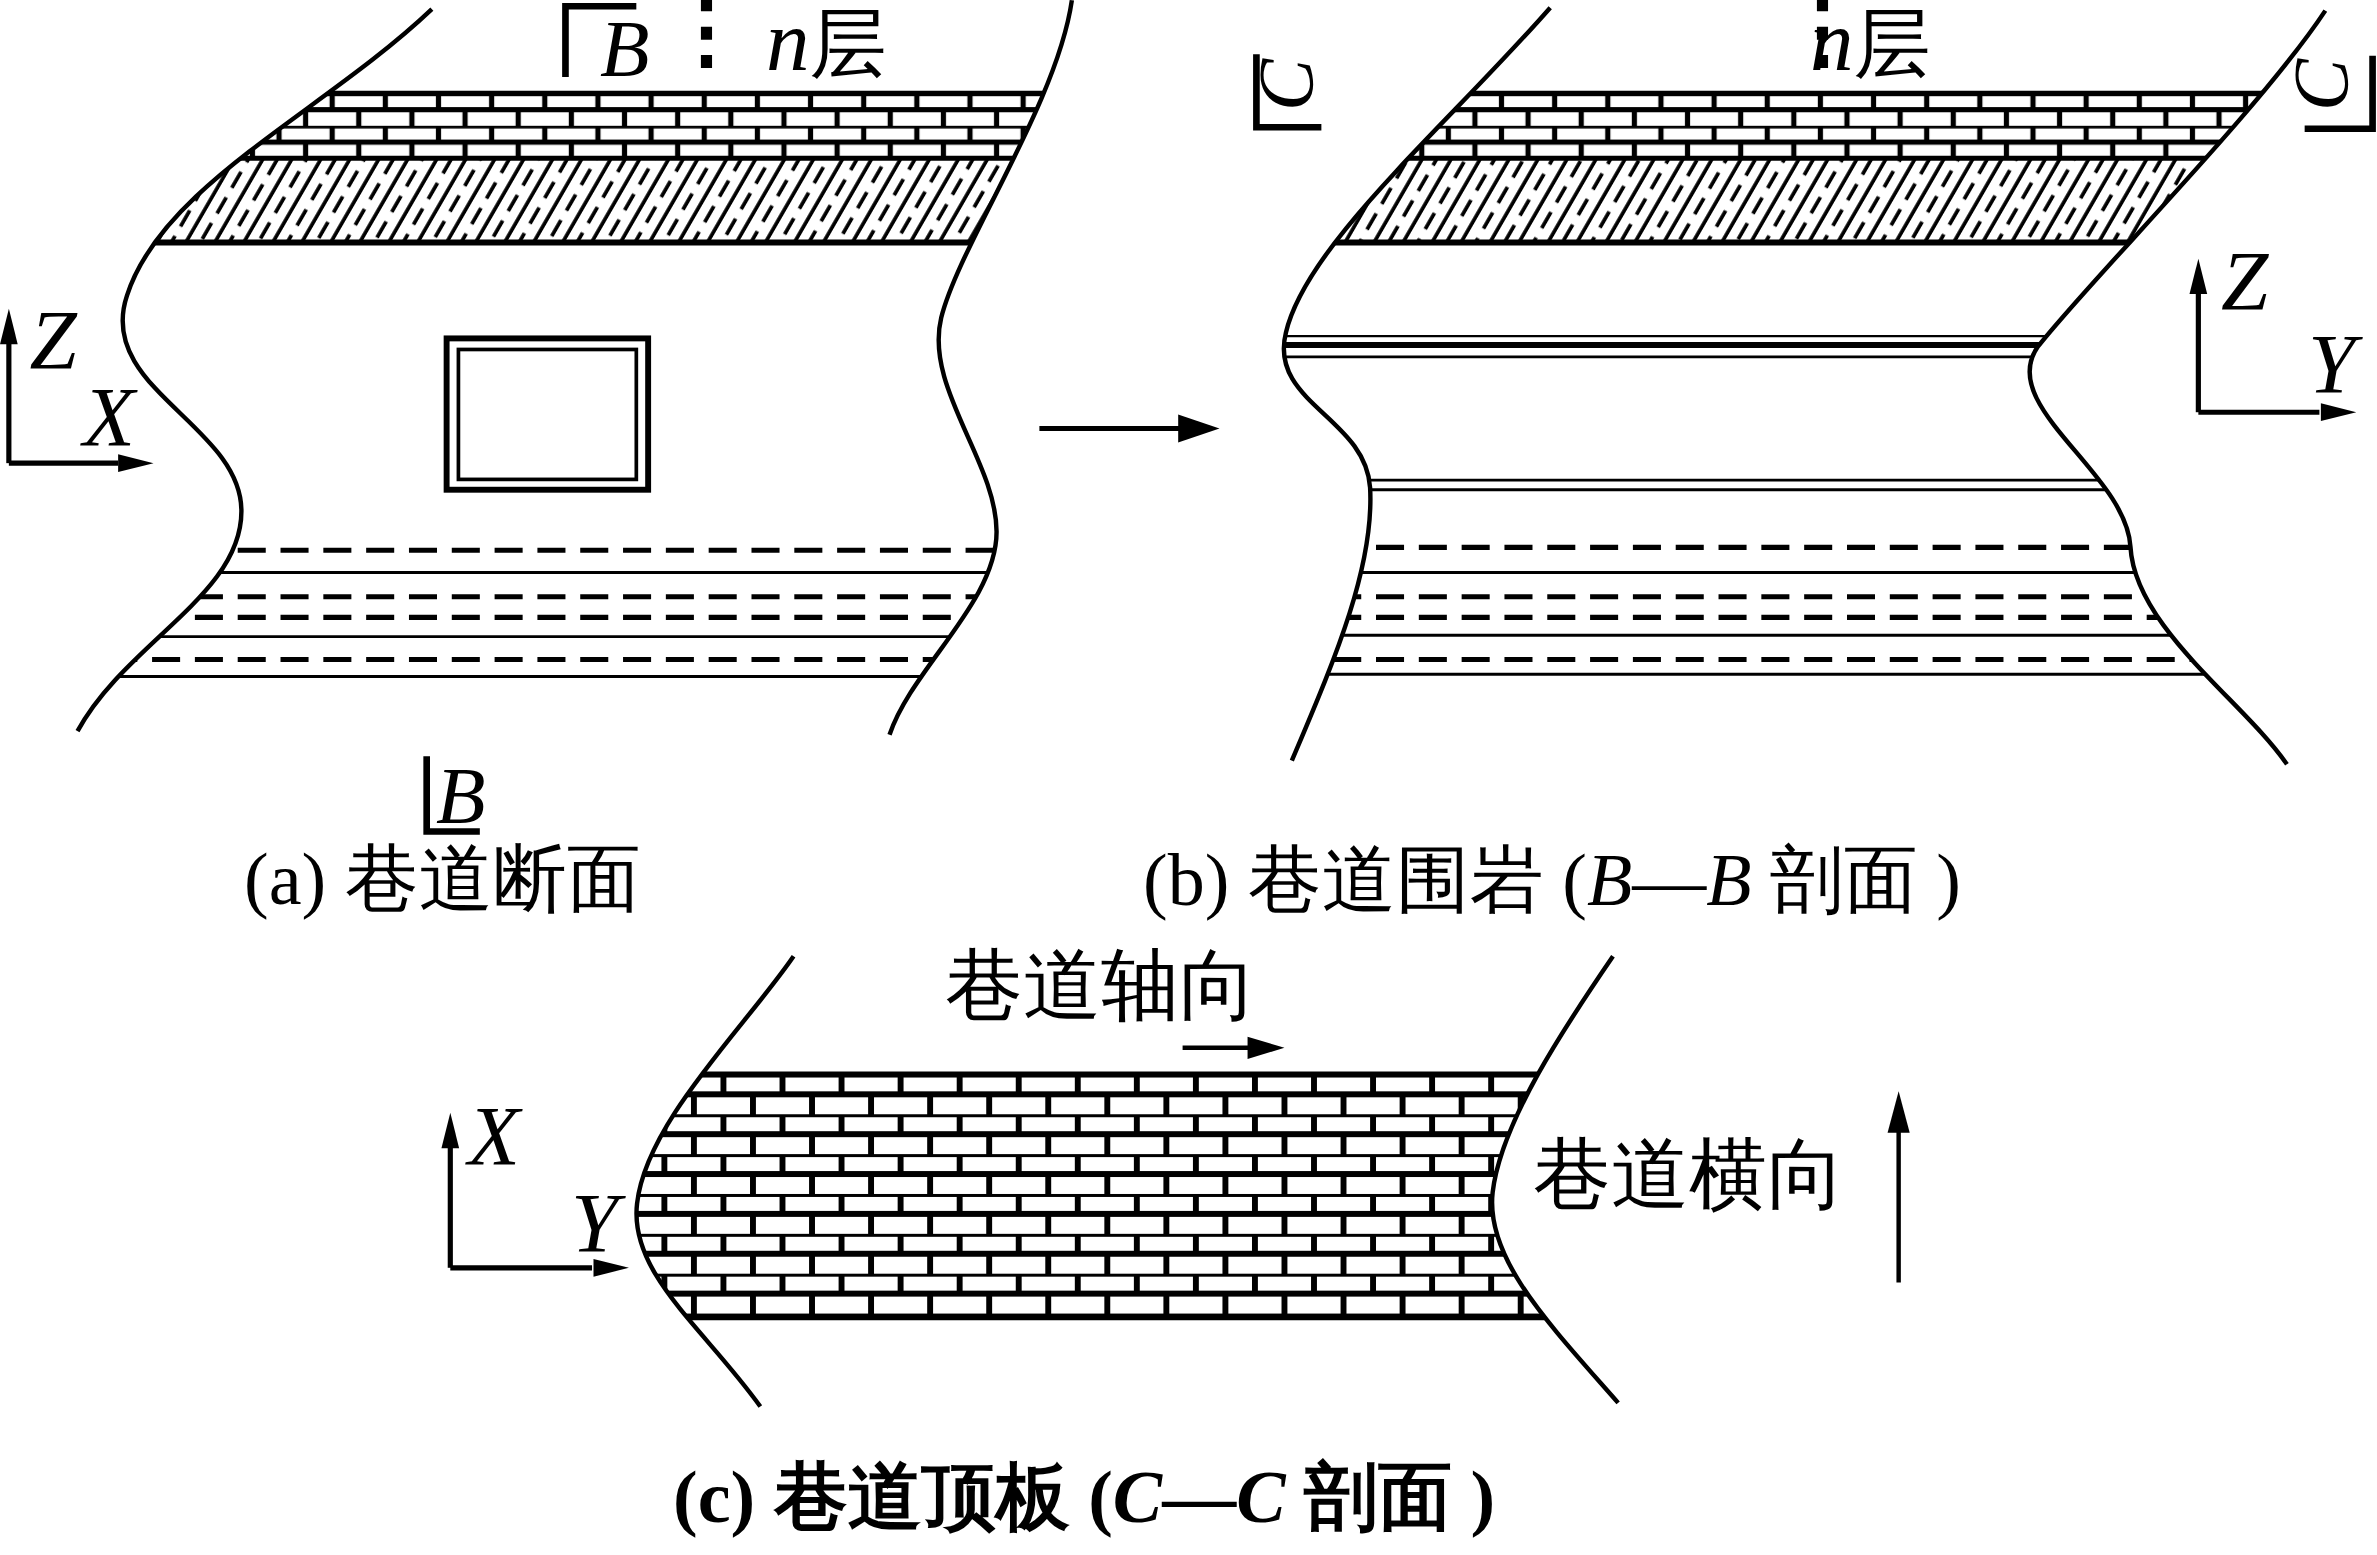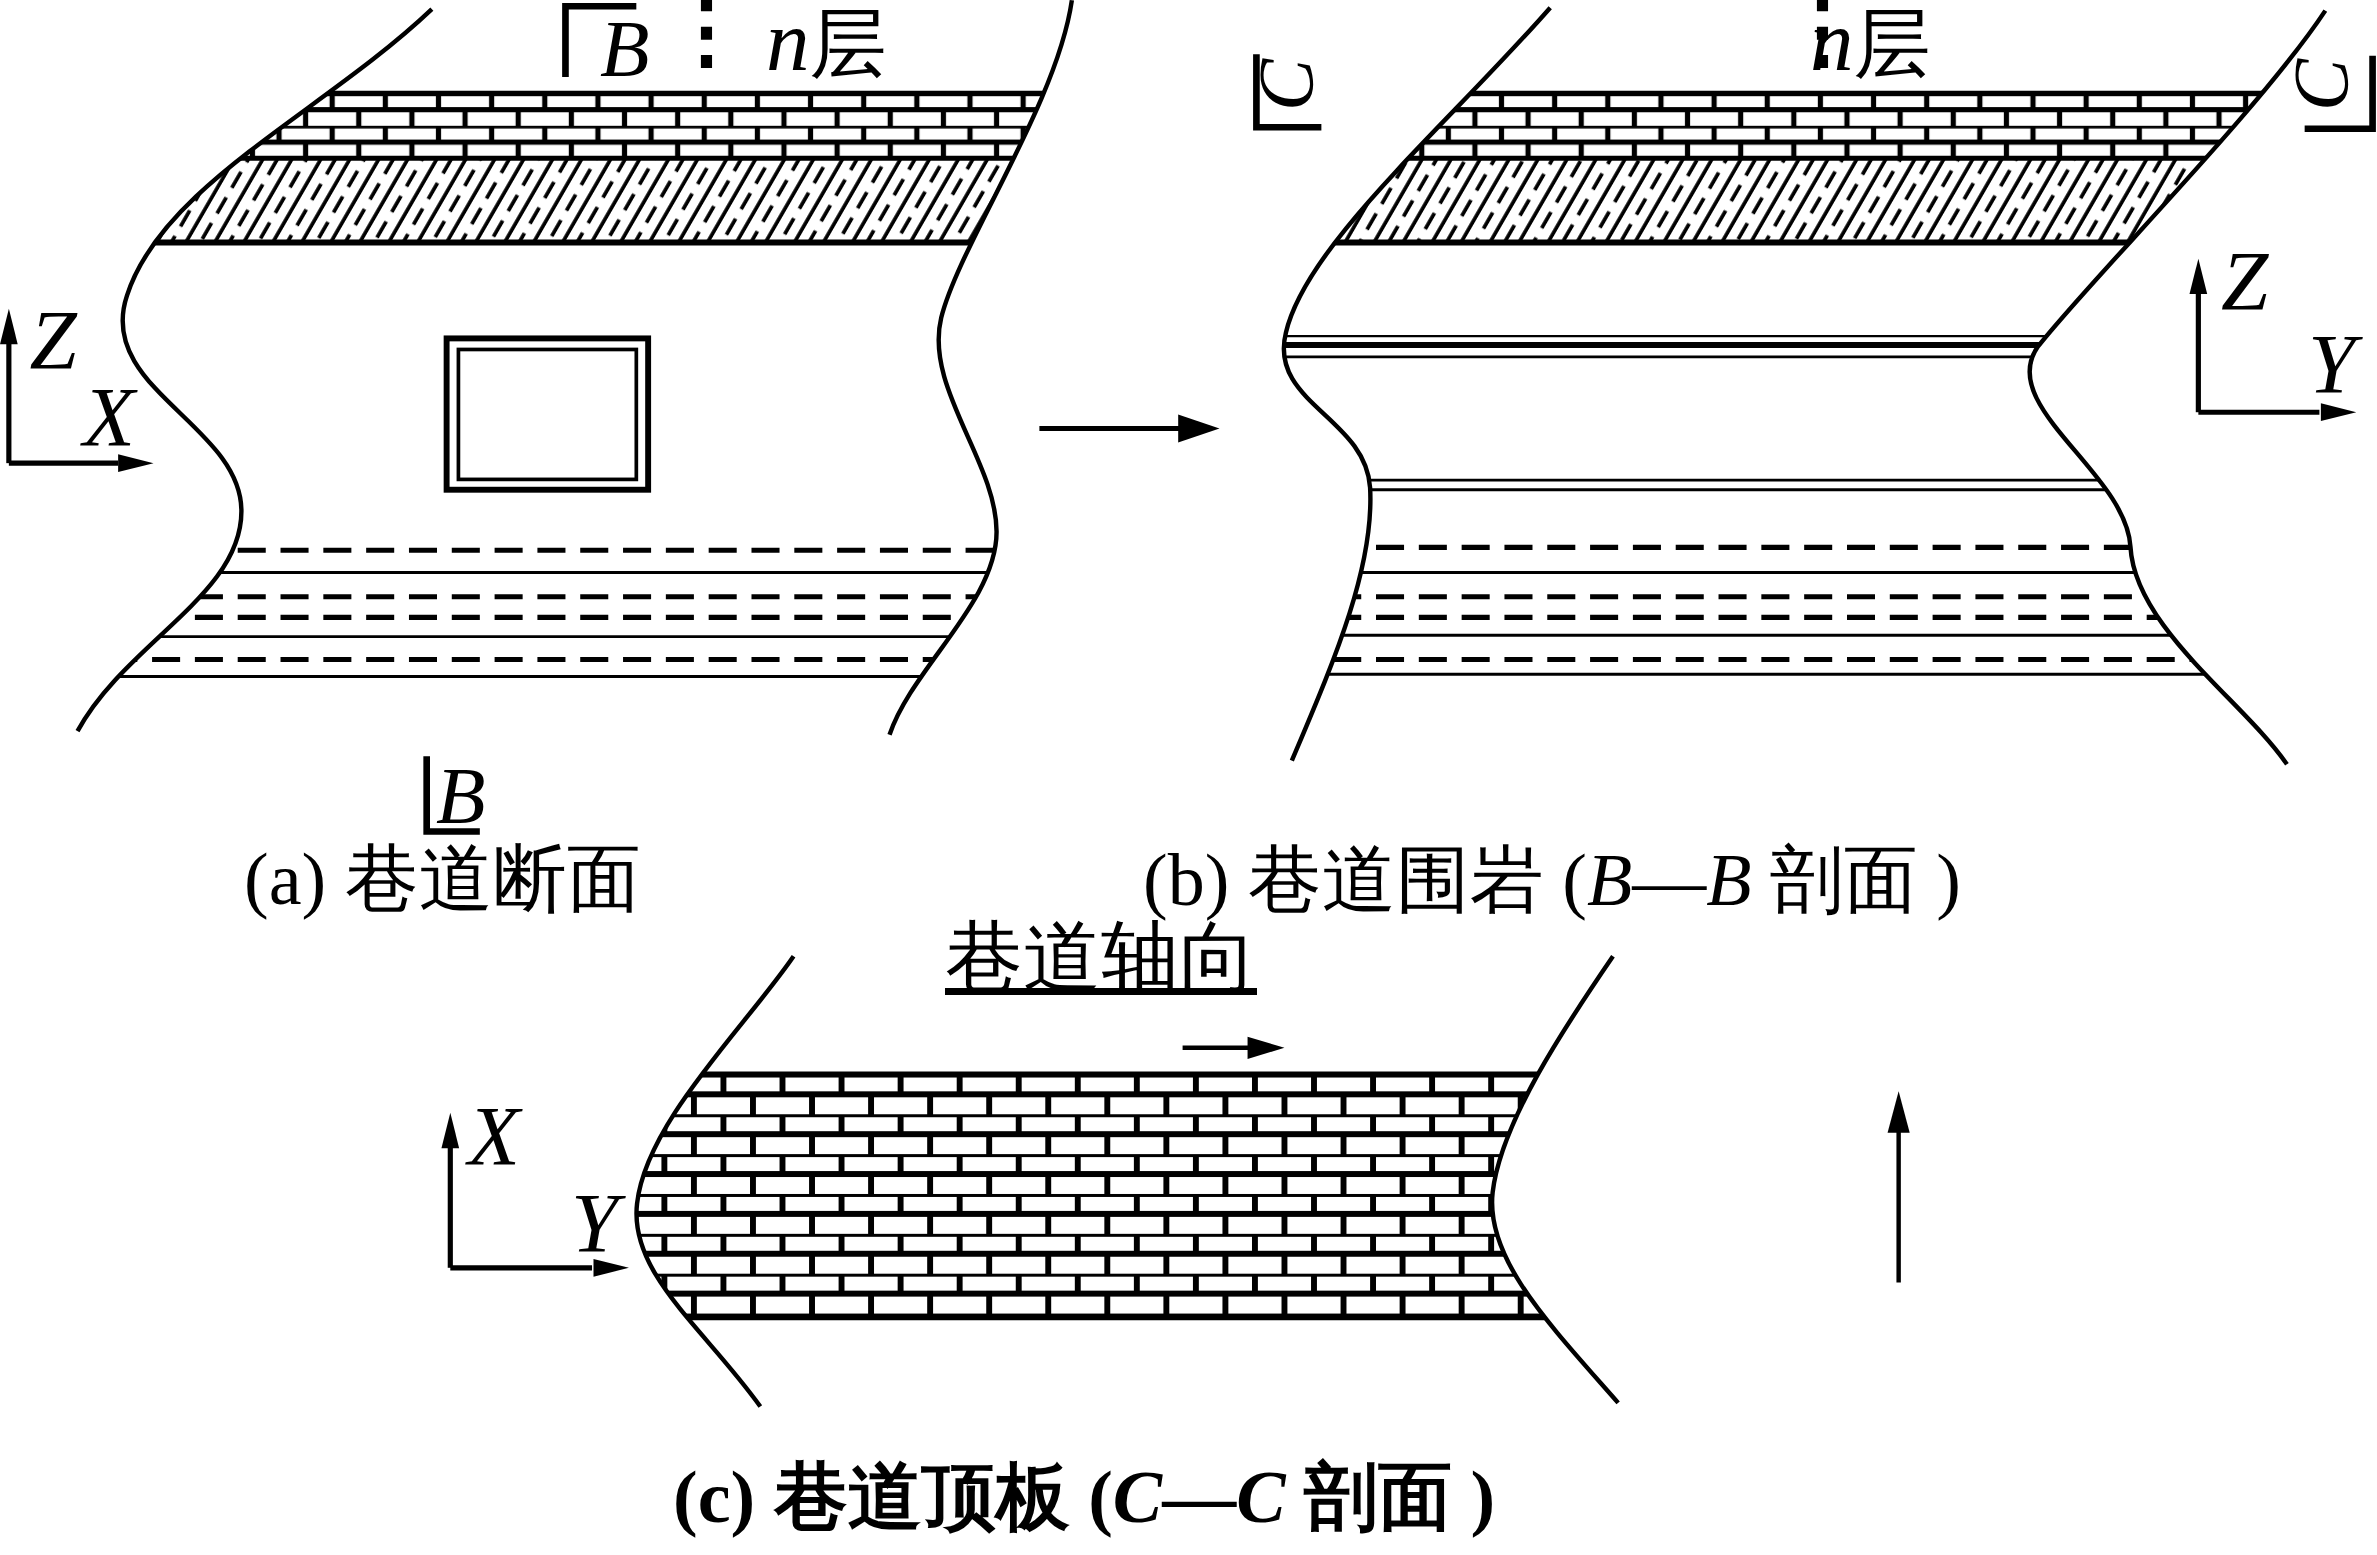--- a/index.html
+++ b/index.html
@@ -163,19 +163,20 @@
   <div class="lbl f-cap" style="left:244px;top:842px;">(a) 巷道断面</div>
 
   <div class="lbl" style="left:1260px;top:46px;"><span class="rot">C</span></div>
   <div class="lbl" style="left:2295px;top:46px;"><span class="rot">C</span></div>
   <div class="lbl dots" style="left:1781px;top:-10.3px;">⋮</div>
   <div class="lbl" style="left:1810px;top:-3px;"><span class="f-n">n</span><span class="f-unit">层</span></div>
   <div class="lbl f-axis" style="left:2221px;top:239px;">Z</div>
   <div class="lbl f-axis" style="left:2308px;top:322px;">Y</div>
   <div class="lbl f-cap" style="left:1143px;top:843px;"><span>(b) 巷道围岩 (</span><span class="cap-it">B</span><span>—</span><span class="cap-it">B</span><span> 剖面 )</span></div>
 
-  <div class="lbl f-dir" style="left:945px;top:919px;text-decoration:underline;">巷道轴向</div>
+  <div class="lbl f-dir" style="left:945px;top:947px;">巷道轴向</div>
+  <div class="lbl f-dir" style="left:1533px;top:1136px;">巷道横向</div>
   <div class="lbl f-axis" style="left:468px;top:1094px;">X</div>
   <div class="lbl f-axis" style="left:571px;top:1181px;">Y</div>
   <div class="lbl f-cap" style="left:673px;top:1460px;font-weight:bold;"><span>(c) 巷道顶板 (</span><span class="cap-it">C</span><span>—</span><span class="cap-it">C</span><span> 剖面 )</span></div>
 
 </div>
 
 
 </body></html>

